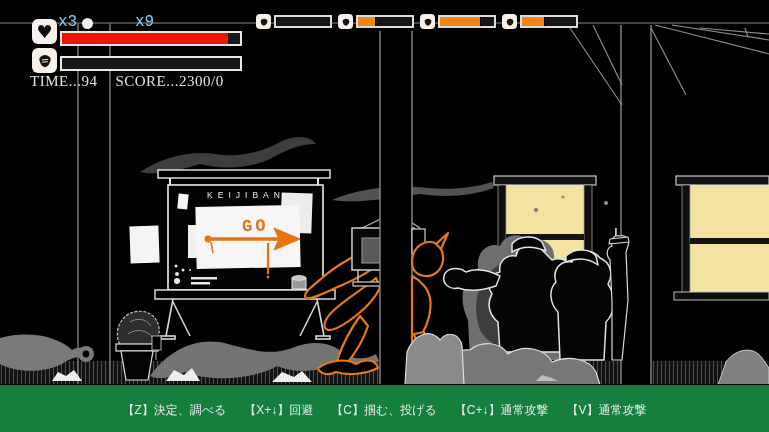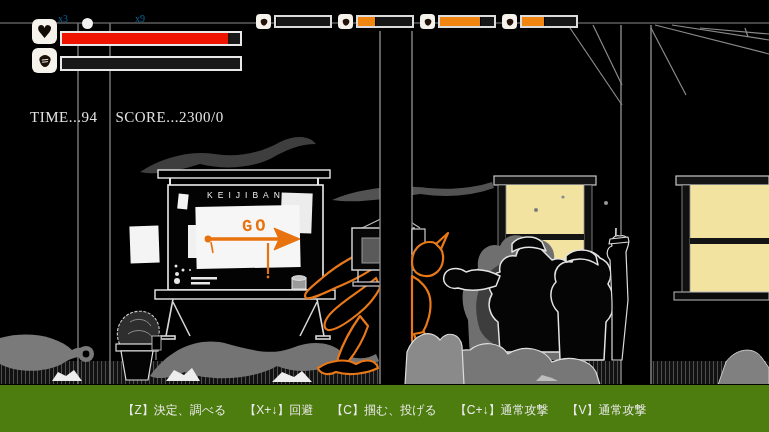--- a/index.html
+++ b/index.html
@@ -6,44 +6,44 @@
   #stage{position:relative;width:769px;height:432px;background:#000;overflow:hidden;
          font-family:"Liberation Sans",sans-serif;}
   #scene-svg{position:absolute;left:0;top:0;width:769px;height:432px;}
 
   
   .icon-box{position:absolute;width:25px;height:25px;background:#f5f2ec;border-radius:6px;
             display:flex;align-items:center;justify-content:center;}
   #heart-box{left:32px;top:19px;}
   #heart-box .glyph{color:#120a06;font-size:18px;line-height:1;font-family:"DejaVu Sans",sans-serif;}
   #fist-box{left:32px;top:48px;}
-  .hud-label{position:absolute;color:#0369a1;font-family:Liberation Serif, serif;font-size:10px;}
+  .hud-label{position:absolute;color:#7dd3fc;font-family:Liberation Mono, monospace;font-size:16px;}
   #lives-label{left:58px;top:13px;}
   #orb-dot{position:absolute;left:82px;top:18px;width:11px;height:11px;border-radius:50%;background:#f2f2f2;}
   #orbs-label{left:95px;top:13px;margin-left:40px;}
   .meter{position:absolute;left:60px;width:182px;height:15px;background:#191919;
          border:2px solid #e8e8e8;box-sizing:border-box;}
   #health-meter{top:31px;}
   #health-meter .fill{height:100%;background:#ee1400;}
   #stamina-meter{top:56px;}
   #stamina-meter .fill{height:100%;background:#ee1400;}
   #status-line{position:absolute;left:30px;top:73px;color:#e2e2e2;
-               font-family:"Liberation Serif",serif;font-size:15px;letter-spacing:.5px;margin-top:36px;}
+               font-family:"Liberation Serif",serif;font-size:15px;letter-spacing:.5px;}
   #status-line span{margin-right:18px;}
 
   
   #weapon-row{position:absolute;left:256px;top:14px;display:flex;gap:6px;}
   .wslot{display:flex;align-items:center;gap:3px;}
   .wicon{width:15px;height:15px;background:#f5f2ec;border-radius:4px;
          display:flex;align-items:center;justify-content:center;}
   .wbar{width:58px;height:13px;background:#161616;border:2px solid #dcdcdc;box-sizing:border-box;}
   .wbar .fill{height:100%;background:#f08511;border-right:1px solid #000;box-sizing:border-box;}
 
   
-  #control-bar{position:absolute;left:0;top:385px;width:769px;height:47px;background:#4d7c0f;
+  #control-bar{position:absolute;left:0;top:385px;width:769px;height:47px;background:#15803d;
                display:flex;align-items:flex-start;justify-content:center;gap:18px;padding-top:17px;
                box-sizing:border-box;}
   #control-bar span{color:#e9e9e9;font-size:12px;white-space:nowrap;
                     font-family:"Liberation Sans",sans-serif;}
 </style>
 </head>
 <body>
 
 <div id="stage">
 

